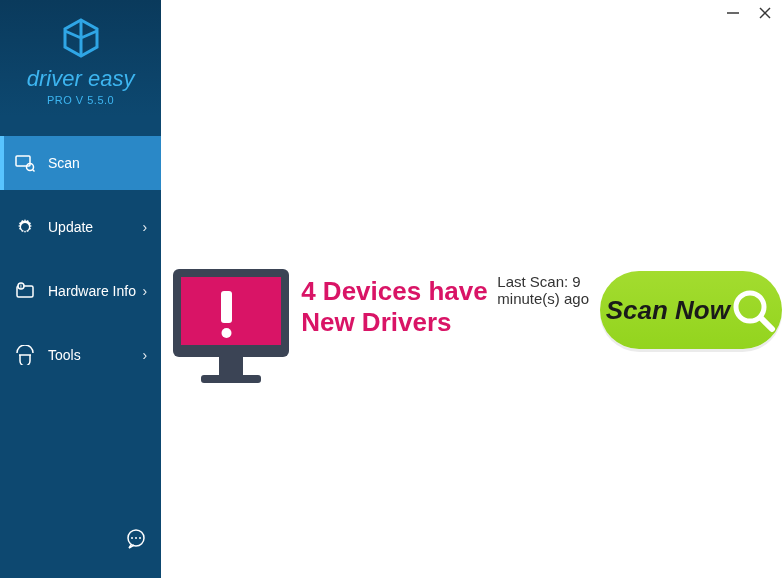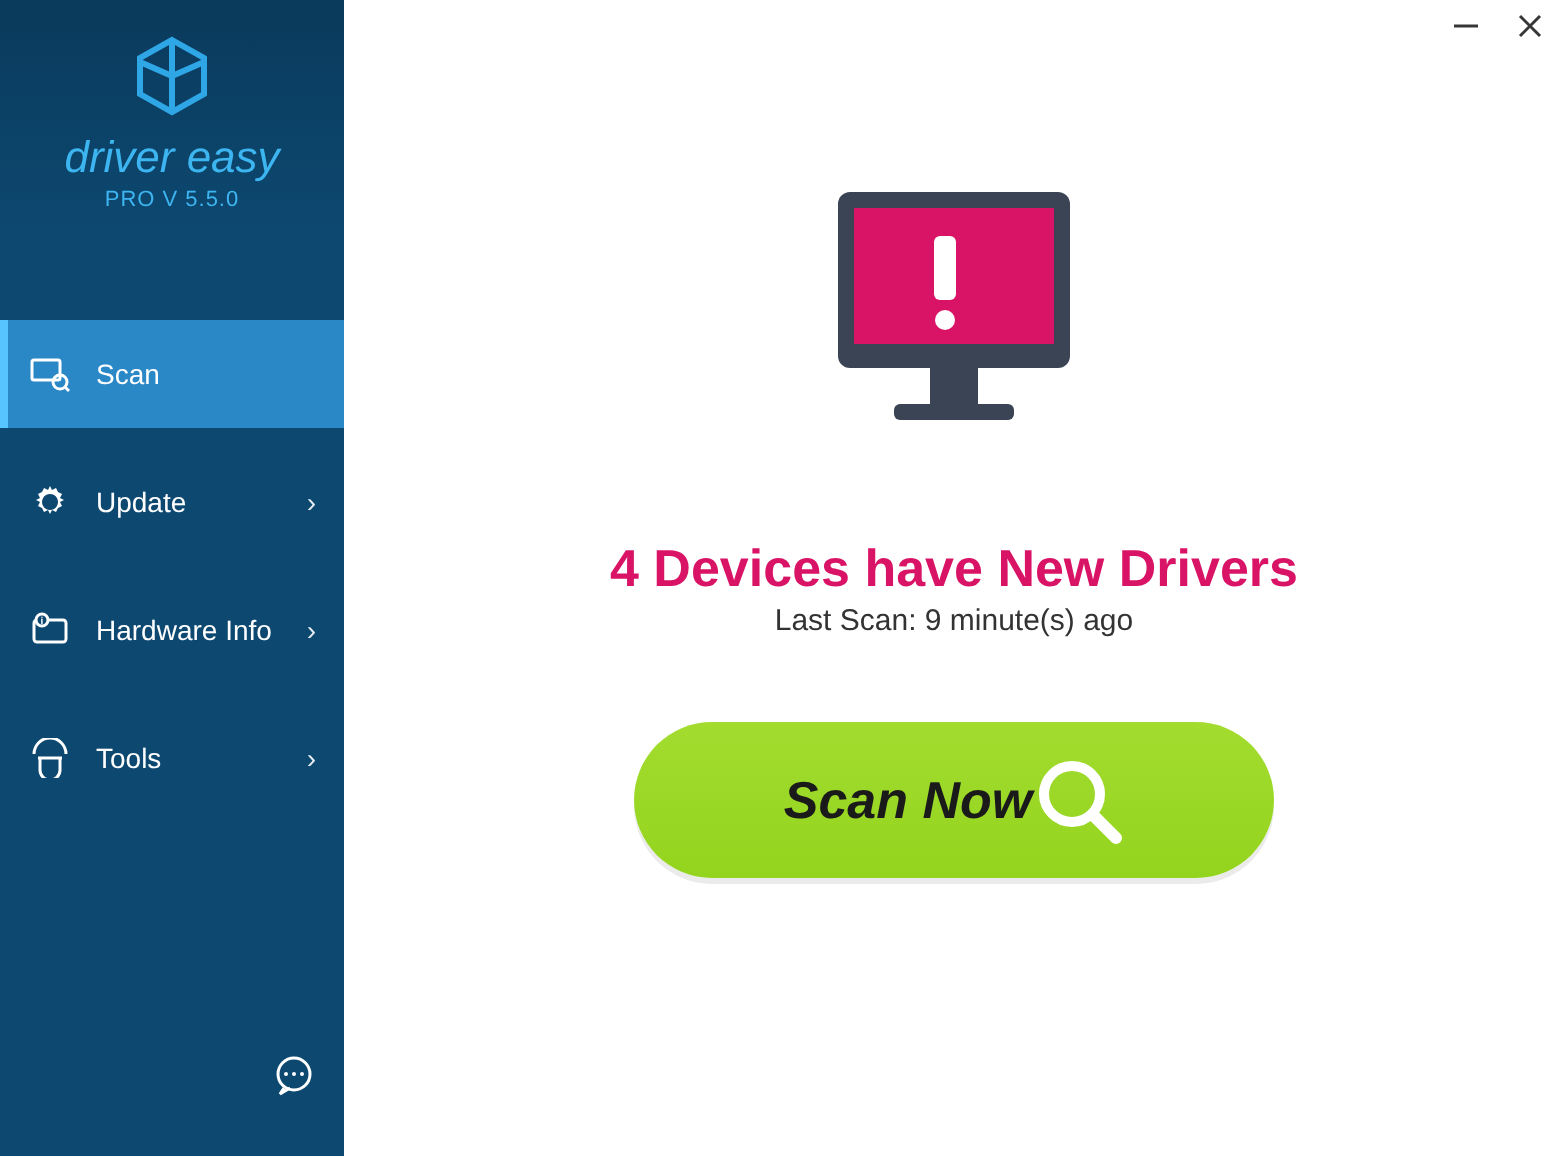--- a/index.html
+++ b/index.html
@@ -1,35 +1,35 @@
 <!DOCTYPE html>
 <html><head>
 <meta charset="utf-8">
 <style>
 * { margin: 0; padding: 0; box-sizing: border-box; }
 body { font-family: Arial, sans-serif; width: 782px; height: 578px; overflow: hidden; display: flex; background: #fff; }
-.sidebar { width: 172px; height: 578px; background: linear-gradient(180deg, #0a3a5c 0%, #0d4870 20%, #0d4870 100%); color: #fff; display: flex; flex-direction: column; gap: 24px; }
+.sidebar { width: 172px; height: 578px; background: linear-gradient(180deg, #0a3a5c 0%, #0d4870 20%, #0d4870 100%); color: #fff; display: flex; flex-direction: column; }
 .logo-area { padding: 18px 0 12px; text-align: center; }
 .logo-area svg { display: block; margin: 0 auto; }
 .brand { font-size: 22px; font-style: italic; color: #3db5f0; font-weight: 500; margin-top: 4px; }
 .version { font-size: 11px; color: #3db5f0; letter-spacing: 0.5px; margin-top: 2px; }
 .nav { margin-top: 18px; flex: 1; }
 .nav-item { display: flex; align-items: center; padding: 12px 14px; height: 54px; cursor: pointer; position: relative; }
 .nav-item.active { background: #2a88c7; }
 .nav-item.active::before { content: ''; position: absolute; left: 0; top: 0; bottom: 0; width: 4px; background: #58c4ff; }
 .nav-item .icon-slot { width: 22px; height: 22px; display: flex; align-items: center; justify-content: center; }
 .nav-item .label { margin-left: 12px; font-size: 14px; }
 .nav-item .chevron { margin-left: auto; font-size: 14px; color: rgba(255,255,255,0.9); }
 .nav-item + .nav-item { margin-top: 10px; }
 .footer { padding: 10px 14px 14px; }
 .footer-row { display: flex; align-items: center; justify-content: space-between; }
 .footer .chat { text-align: right; margin-bottom: 10px; }
 .like { display: flex; align-items: center; gap: 8px; cursor: pointer; }
 .like .label { font-size: 13px; }
-.main { flex: 1; position: relative; display: flex; flex-direction: column; align-items: center; background: #fff; }
+.main { flex: 1; position: relative; display: flex; align-items: center; background: #fff; }
 .win-controls { position: absolute; right: 10px; top: 6px; display: flex; gap: 18px; }
 .win-controls .ctrl { cursor: pointer; color: #373737; }
 .monitor-wrap { margin-top: 88px; }
 .headline { margin-top: 36px; font-size: 26px; font-weight: 700; color: #d91466; }
 .subline { margin-top: 2px; font-size: 15px; color: #333; }
 .scan-btn { margin-top: 42px; width: 320px; height: 78px; border-radius: 40px; background: linear-gradient(180deg, #a3dc2f 0%, #93d41e 100%); border: none; cursor: pointer; display: flex; align-items: center; justify-content: center; box-shadow: 0 3px 0 rgba(0,0,0,0.08); }
 .scan-btn .btn-label { font-size: 26px; font-weight: 700; color: #1a1a1a; font-style: italic; }
 </style>
 </head>
 <body>

